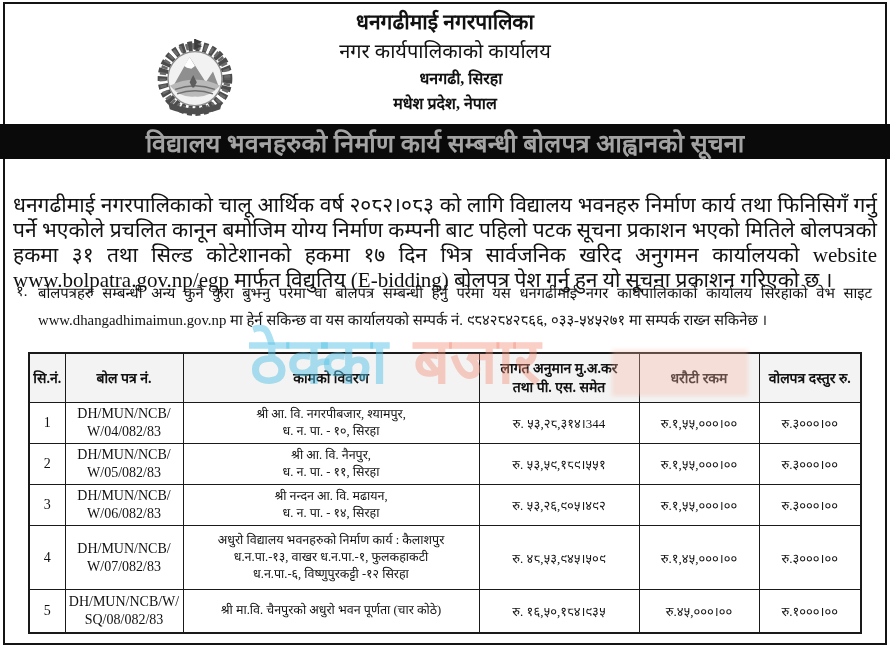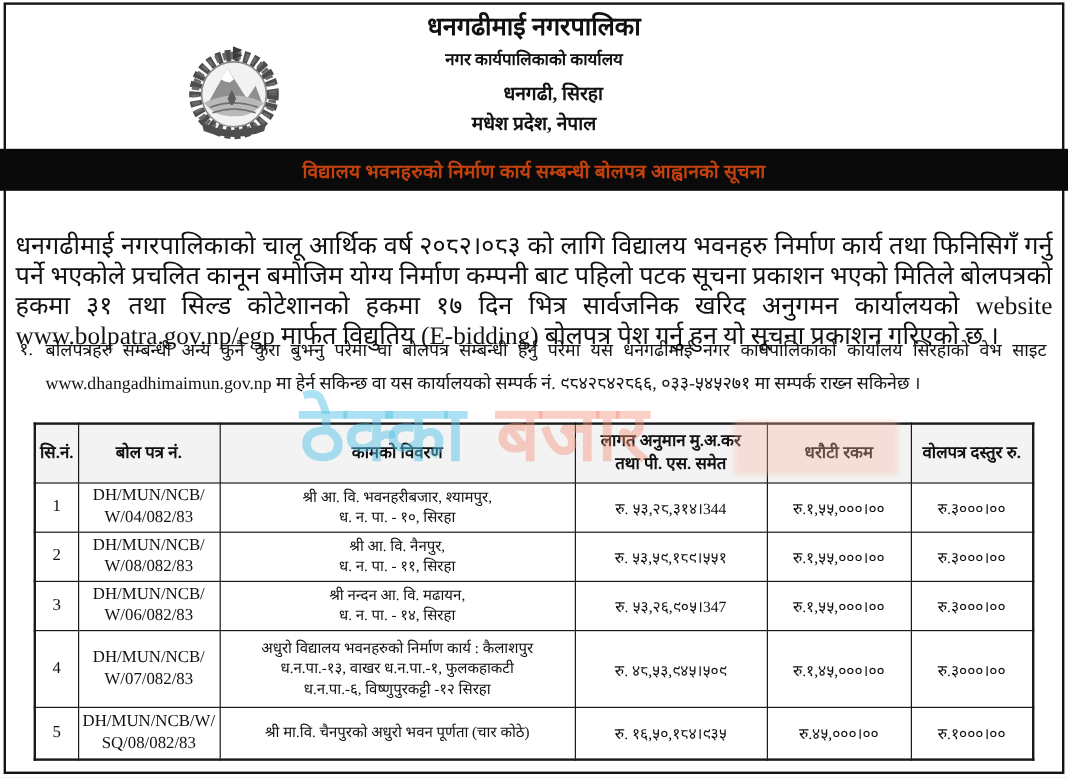--- a/index.html
+++ b/index.html
@@ -3,29 +3,29 @@
 <meta charset="utf-8">
 <style>
   html,body{margin:0;padding:0;background:#e8e8e8;}
   .page{position:relative;width:890px;height:648px;background:#ffffff;overflow:hidden;
         font-family:"Liberation Serif","DejaVu Serif",serif;color:#111;}
   .frame{position:absolute;left:3px;top:2px;right:3px;bottom:3px;border:2px solid #141414;pointer-events:none;}
 
   
   .hdr{position:absolute;left:0;top:8px;width:100%;text-align:center;}
   .hdr .org{font-size:21px;font-weight:bold;line-height:28px;}
-  .hdr .office{font-size:14px;font-weight:bold;line-height:30px;}
+  .hdr .office{font-size:20px;font-weight:normal;line-height:30px;}
   .hdr .addr{font-size:16px;font-weight:bold;line-height:25px;margin-left:32px;}
   .hdr .prov{font-size:16px;font-weight:bold;line-height:25px;}
   .logo{position:absolute;left:148px;top:30px;width:94px;height:90px;}
 
   
   .banner{position:absolute;left:0;top:124px;width:100%;height:35px;background:#0a0a0a;
           display:flex;align-items:center;justify-content:center;}
-  .banner span{color:#c2410c;font-size:16px;font-weight:bold;letter-spacing:.2px;}
+  .banner span{color:#a3a3a3;font-size:25px;font-weight:bold;letter-spacing:.2px;}
 
   
   .dateline{position:absolute;left:0;top:168px;width:100%;text-align:center;
             font-size:15.5px;font-weight:bold;}
   .para{position:absolute;left:13px;top:193px;width:864px;font-size:21px;line-height:25px;
         text-align:justify;}
   .item{position:absolute;left:16px;top:280px;width:860px;display:flex;}
   .item .no{width:22px;font-size:14.8px;flex:0 0 auto;}
   .item .txt{flex:1;font-size:14.8px;line-height:27px;text-align:justify;padding-right:4px;}
   .caption{position:absolute;left:0;top:331px;width:100%;text-align:center;
@@ -126,54 +126,54 @@
       <th>वोलपत्र दस्तुर रु.</th>
     </tr>
 
     <tr class="r-std">
       <td class="sn">1</td>
       <td class="bid">
         <div>DH/MUN/NCB/</div>
         <div>W/04/082/83</div>
       </td>
       <td class="desc">
-        <div>श्री आ. वि. भवनहरीबजार, श्यामपुर,</div>
+        <div>श्री आ. वि. नगरपीबजार, श्यामपुर,</div>
         <div>ध. न. पा. - १०, सिरहा</div>
       </td>
       <td class="amt">रु. ५३,२८,३१४।344</td>
       <td class="amt">रु.१,५५,०००।००</td>
       <td class="amt">रु.३०००।००</td>
     </tr>
 
     <tr class="r-std">
       <td class="sn">2</td>
       <td class="bid">
         <div>DH/MUN/NCB/</div>
-        <div>W/08/082/83</div>
+        <div>W/05/082/83</div>
       </td>
       <td class="desc">
         <div>श्री आ. वि. नैनपुर,</div>
         <div>ध. न. पा. - ११, सिरहा</div>
       </td>
       <td class="amt">रु. ५३,५९,१८९।५५१</td>
       <td class="amt">रु.१,५५,०००।००</td>
       <td class="amt">रु.३०००।००</td>
     </tr>
 
     <tr class="r-std">
       <td class="sn">3</td>
       <td class="bid">
         <div>DH/MUN/NCB/</div>
         <div>W/06/082/83</div>
       </td>
       <td class="desc">
         <div>श्री नन्दन आ. वि. मढायन,</div>
         <div>ध. न. पा. - १४, सिरहा</div>
       </td>
-      <td class="amt">रु. ५३,२६,९०५।347</td>
+      <td class="amt">रु. ५३,२६,९०५।४९२</td>
       <td class="amt">रु.१,५५,०००।००</td>
       <td class="amt">रु.३०००।००</td>
     </tr>
 
     <tr class="r-big">
       <td class="sn">4</td>
       <td class="bid">
         <div>DH/MUN/NCB/</div>
         <div>W/07/082/83</div>
       </td>

